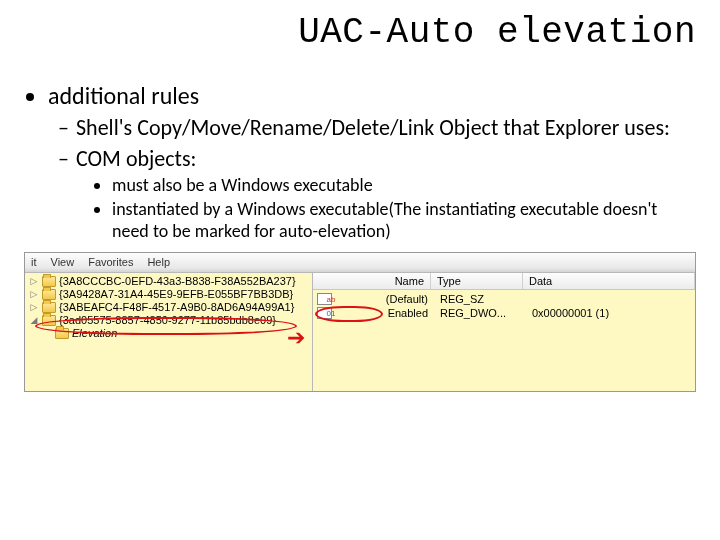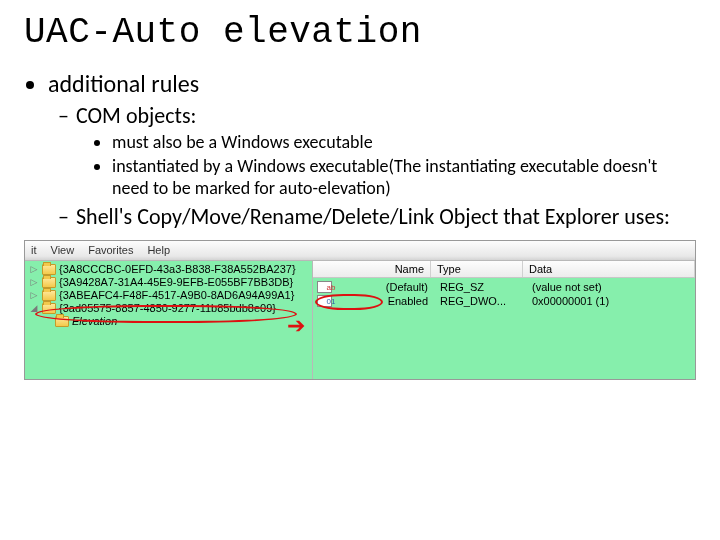--- a/index.html
+++ b/index.html
@@ -8,35 +8,35 @@
     padding: 8px 24px;
     width: 720px;
     height: 540px;
     font-family: Calibri, Arial, sans-serif;
     background: #fff;
     color: #000;
   }
   .title {
     font-family: "SimSun", "Courier New", monospace;
     font-size: 36px;
-    text-align: left;
-    margin: 4px 0 16px 0;
+    text-align: right;
+    margin: 4px 0 28px 0;
     letter-spacing: 0.5px;
   }
   ul.l1 { margin: 0 0 0 8px; padding-left: 16px; }
   ul.l1 > li { font-size: 24px; margin-bottom: 6px; list-style-type: disc; }
   ul.l2 { margin: 4px 0 0 6px; padding-left: 22px; }
   ul.l2 > li { font-size: 22px; margin-bottom: 4px; list-style: none; position: relative; }
   ul.l2 > li::before { content: "–"; position: absolute; left: -18px; }
   ul.l3 { margin: 2px 0 4px 18px; padding-left: 18px; }
   ul.l3 > li { font-size: 18px; margin-bottom: 2px; list-style-type: disc; }
   .reg-wrap {
     margin-top: 10px;
     border: 1px solid #999;
-    background: #86efac;
+    background: #fef9c3;
     font-family: "Segoe UI", Tahoma, sans-serif;
     font-size: 11px;
     display: flex;
     flex-direction: column;
     height: 140px;
   }
   .menu {
     display: flex;
     gap: 14px;
     padding: 3px 6px 4px 6px;
@@ -122,28 +122,28 @@
 </head>
 <body>
 
 <div class="title">UAC-Auto elevation</div>
 
 <ul class="l1">
   <li>
     <span>additional rules</span>
     <ul class="l2">
       <li>
+        <span>Shell's Copy/Move/Rename/Delete/Link Object that Explorer uses:</span>
+      </li>
+      <li>
         <span>COM objects:</span>
         <ul class="l3">
           <li><span>must also be a Windows executable</span></li>
           <li><span>instantiated by a Windows executable(The instantiating executable doesn't need to be marked for auto-elevation)</span></li>
         </ul>
-      </li>
-      <li>
-        <span>Shell's Copy/Move/Rename/Delete/Link Object that Explorer uses:</span>
       </li>
     </ul>
   </li>
 </ul>
 
 <div class="reg-wrap">
   <div class="menu">
     <span>it</span>
     <span>View</span>
     <span>Favorites</span>
@@ -184,21 +184,20 @@
       <div class="val-head">
         <div class="col-name">Name</div>
         <div class="col-type">Type</div>
         <div class="col-data">Data</div>
       </div>
       <div class="val-body">
         <div class="val-row">
           <span class="val-icon str">ab</span>
           <div class="col-name" style="width:100px">(Default)</div>
           <div class="col-type">REG_SZ</div>
-          <div class="col-data">(value not set)</div>
         </div>
         <div class="val-row">
           <span class="val-icon dw">01</span>
           <div class="col-name" style="width:100px">Enabled</div>
           <div class="col-type">REG_DWO...</div>
           <div class="col-data">0x00000001 (1)</div>
         </div>
         <span class="circled" style="left:2px; top:16px; width:68px; height:16px;"></span>
       </div>
     </div>

